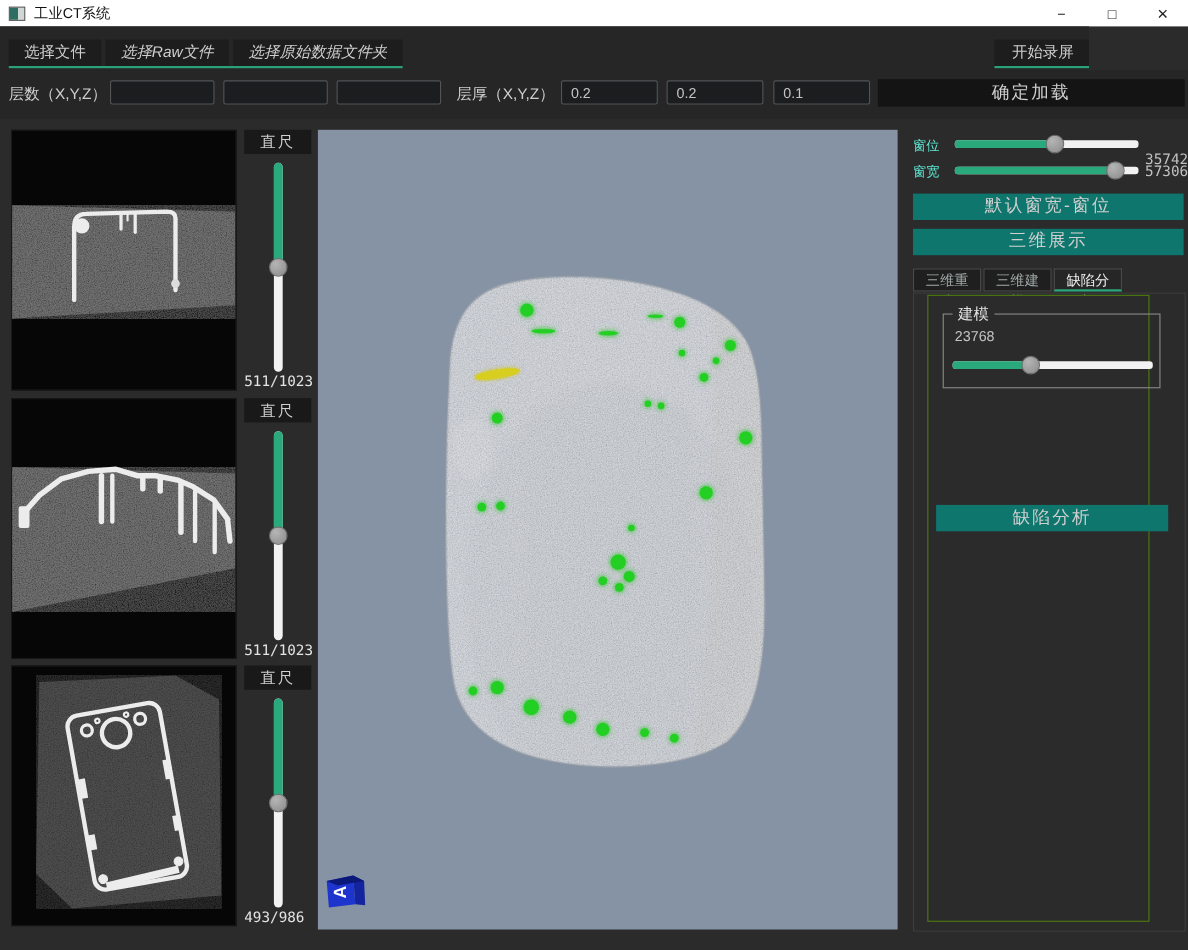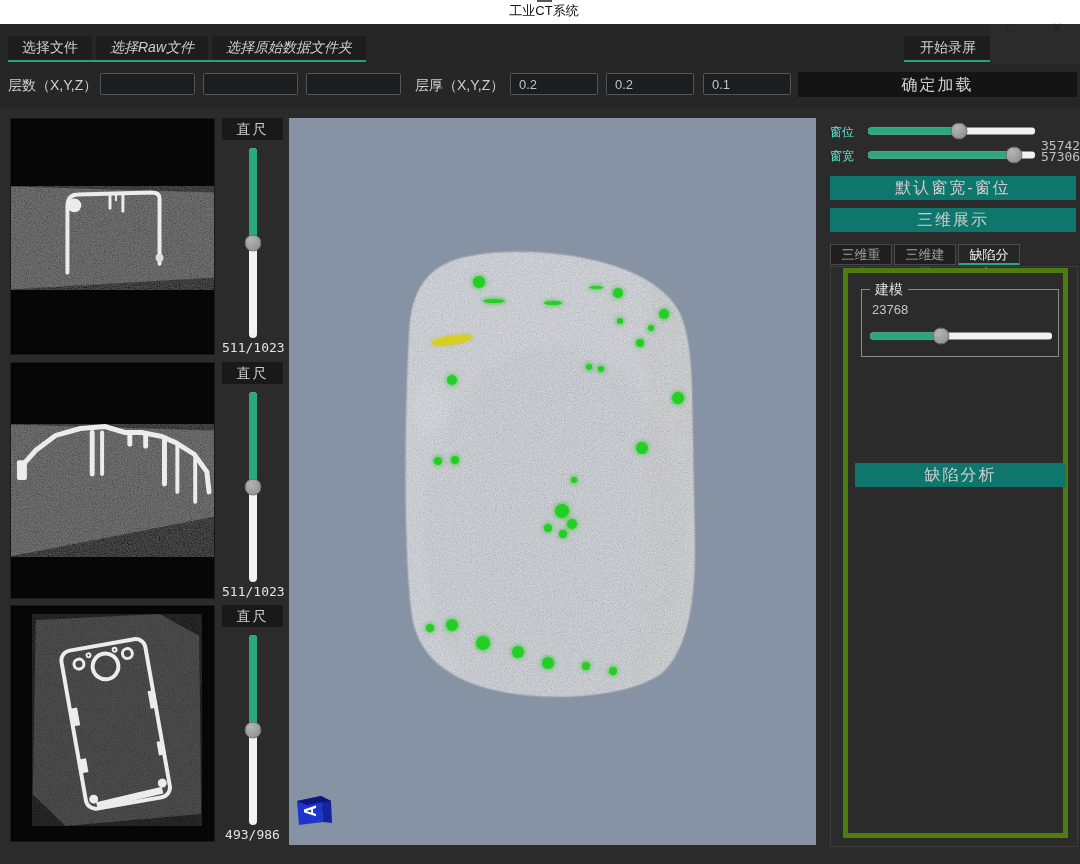--- a/index.html
+++ b/index.html
@@ -3,21 +3,21 @@
 <meta charset="utf-8">
 <style>
   * { margin:0; padding:0; box-sizing:border-box; }
   html,body { width:1080px; height:864px; }
   body {
     position:relative; background:#2b2b2b; overflow:hidden;
     font-family:"Liberation Sans", sans-serif; color:#c8c8c8; font-size:14px;
   }
   
   .titlebar { position:absolute; left:0; top:0; width:1080px; height:24px; background:#ffffff;
-    display:flex; align-items:center; color:#111;flex-direction:column; }
+    display:flex; align-items:center; color:#111; }
   .app-icon { width:15px; height:13px; margin-left:8px;
     background:linear-gradient(90deg,#2e6e62 0 60%,#cfd8d4 60% 100%); border:1px solid #555; }
   .app-title { margin-left:8px; font-size:13px; color:#111; }
   .win-controls { margin-left:auto; display:flex; height:100%; }
   .win-btn { width:46px; height:100%; display:flex; align-items:center; justify-content:center;
     font-size:13px; color:#222; cursor:default; }
   
   .toolbar { position:absolute; left:0; top:24px; width:990px; height:40px; background:#262626; }
   .tb-group { position:absolute; left:8px; top:12px; display:flex; border-bottom:2px solid #2aa178; }
   .tb-btn { padding:3px 14px; background:#1d1d1d; color:#cfcfcf; font-size:14px; white-space:nowrap; }
@@ -41,21 +41,21 @@
   .ruler-col { position:absolute; left:212px; top:0; width:61px; height:237px; }
   .ruler-btn { position:absolute; left:0; top:0; width:61px; height:22px; background:#191919;
     color:#cfcfcf; text-align:center; line-height:22px; font-size:14px; letter-spacing:2px; }
   .vslider { position:absolute; left:50%; transform:translateX(-50%); top:30px; width:16px; height:190px; }
   .vtrack { position:absolute; left:50%; transform:translateX(-50%); top:0; width:8px; height:100%;
     background:#f2f2f2; border-radius:4px; }
   .vfill { position:absolute; top:0; left:0; width:100%; background:#2aa97c; border-radius:4px 4px 0 0; }
   .vhandle { position:absolute; left:50%; width:17px; height:17px; border-radius:50%;
     background:radial-gradient(circle at 35% 30%, #b5b5b5, #8a8a8a); border:1px solid #6f6f6f;
     transform:translate(-50%,-50%); }
-  .slice-count { position:absolute; left:0; bottom:0; width:61px; text-align:center; color:#e3e3e3;
+  .slice-count { position:absolute; left:0; bottom:0; width:61px; color:#e3e3e3;
     font-size:13px; font-family:"DejaVu Sans Mono", monospace; }
   
   .viewport { position:absolute; left:289px; top:118px; width:527px; height:727px; background:#8693a4; }
   .defect-layer { position:absolute; inset:0; }
   .defect { position:absolute; background:#24cf24; border-radius:50%;
     box-shadow:0 0 4px 1px rgba(30,200,30,.65); filter:blur(.3px); }
   .marker { position:absolute; border-radius:45%; background:#d8ce20;
     box-shadow:0 0 3px 1px rgba(210,200,20,.7); }
   .cube-logo { position:absolute; left:6px; bottom:18px; width:40px; height:36px; }
   
@@ -66,22 +66,22 @@
   .hfill { position:absolute; left:0; top:0; height:100%; background:#2aa97c; border-radius:3px 0 0 3px; }
   .hhandle { position:absolute; top:50%; width:17px; height:17px; border-radius:50%;
     background:radial-gradient(circle at 35% 30%, #b5b5b5, #8a8a8a); border:1px solid #6f6f6f;
     transform:translate(-50%,-50%); }
   .rp-value { position:absolute; font-size:13px; color:#c0c0c0; font-family:"DejaVu Sans Mono",monospace; }
   .tab { position:absolute; top:244px; height:21px; background:#1f1f1f; border:1px solid #4a4a4a;
     color:#9fa6a6; font-size:13px; text-align:center; line-height:19px; padding:0 6px; }
   .tab.active { color:#f0f0f0; background:#262626; border-bottom:2px solid #2aa97c; }
   .tab-frame-outer { position:absolute; left:830px; top:266px; width:248px; height:581px;
     border:1px solid #3d3d3d; }
-  .tab-frame { position:absolute; left:843px; top:268px; width:225px; height:570px;
-    border:5px solid #4d7c0f; background:#2b2b2b; }
+  .tab-frame { position:absolute; left:843px; top:268px; width:202px; height:570px;
+    border:1px solid #4d7c0f; background:#2b2b2b; }
   .groupbox { position:absolute; border:1px solid #8a8a8a; }
   .gb-title { position:absolute; top:-9px; left:8px; background:#2b2b2b; padding:0 5px;
     font-size:14px; color:#e0e0e0; white-space:nowrap; }
   .gb-text { position:absolute; left:10px; font-size:13px; color:#c4c4c4; }
 </style>
 </head>
 <body>
 
 <svg width="0" height="0" style="position:absolute" aria-hidden="true">
   <defs>

